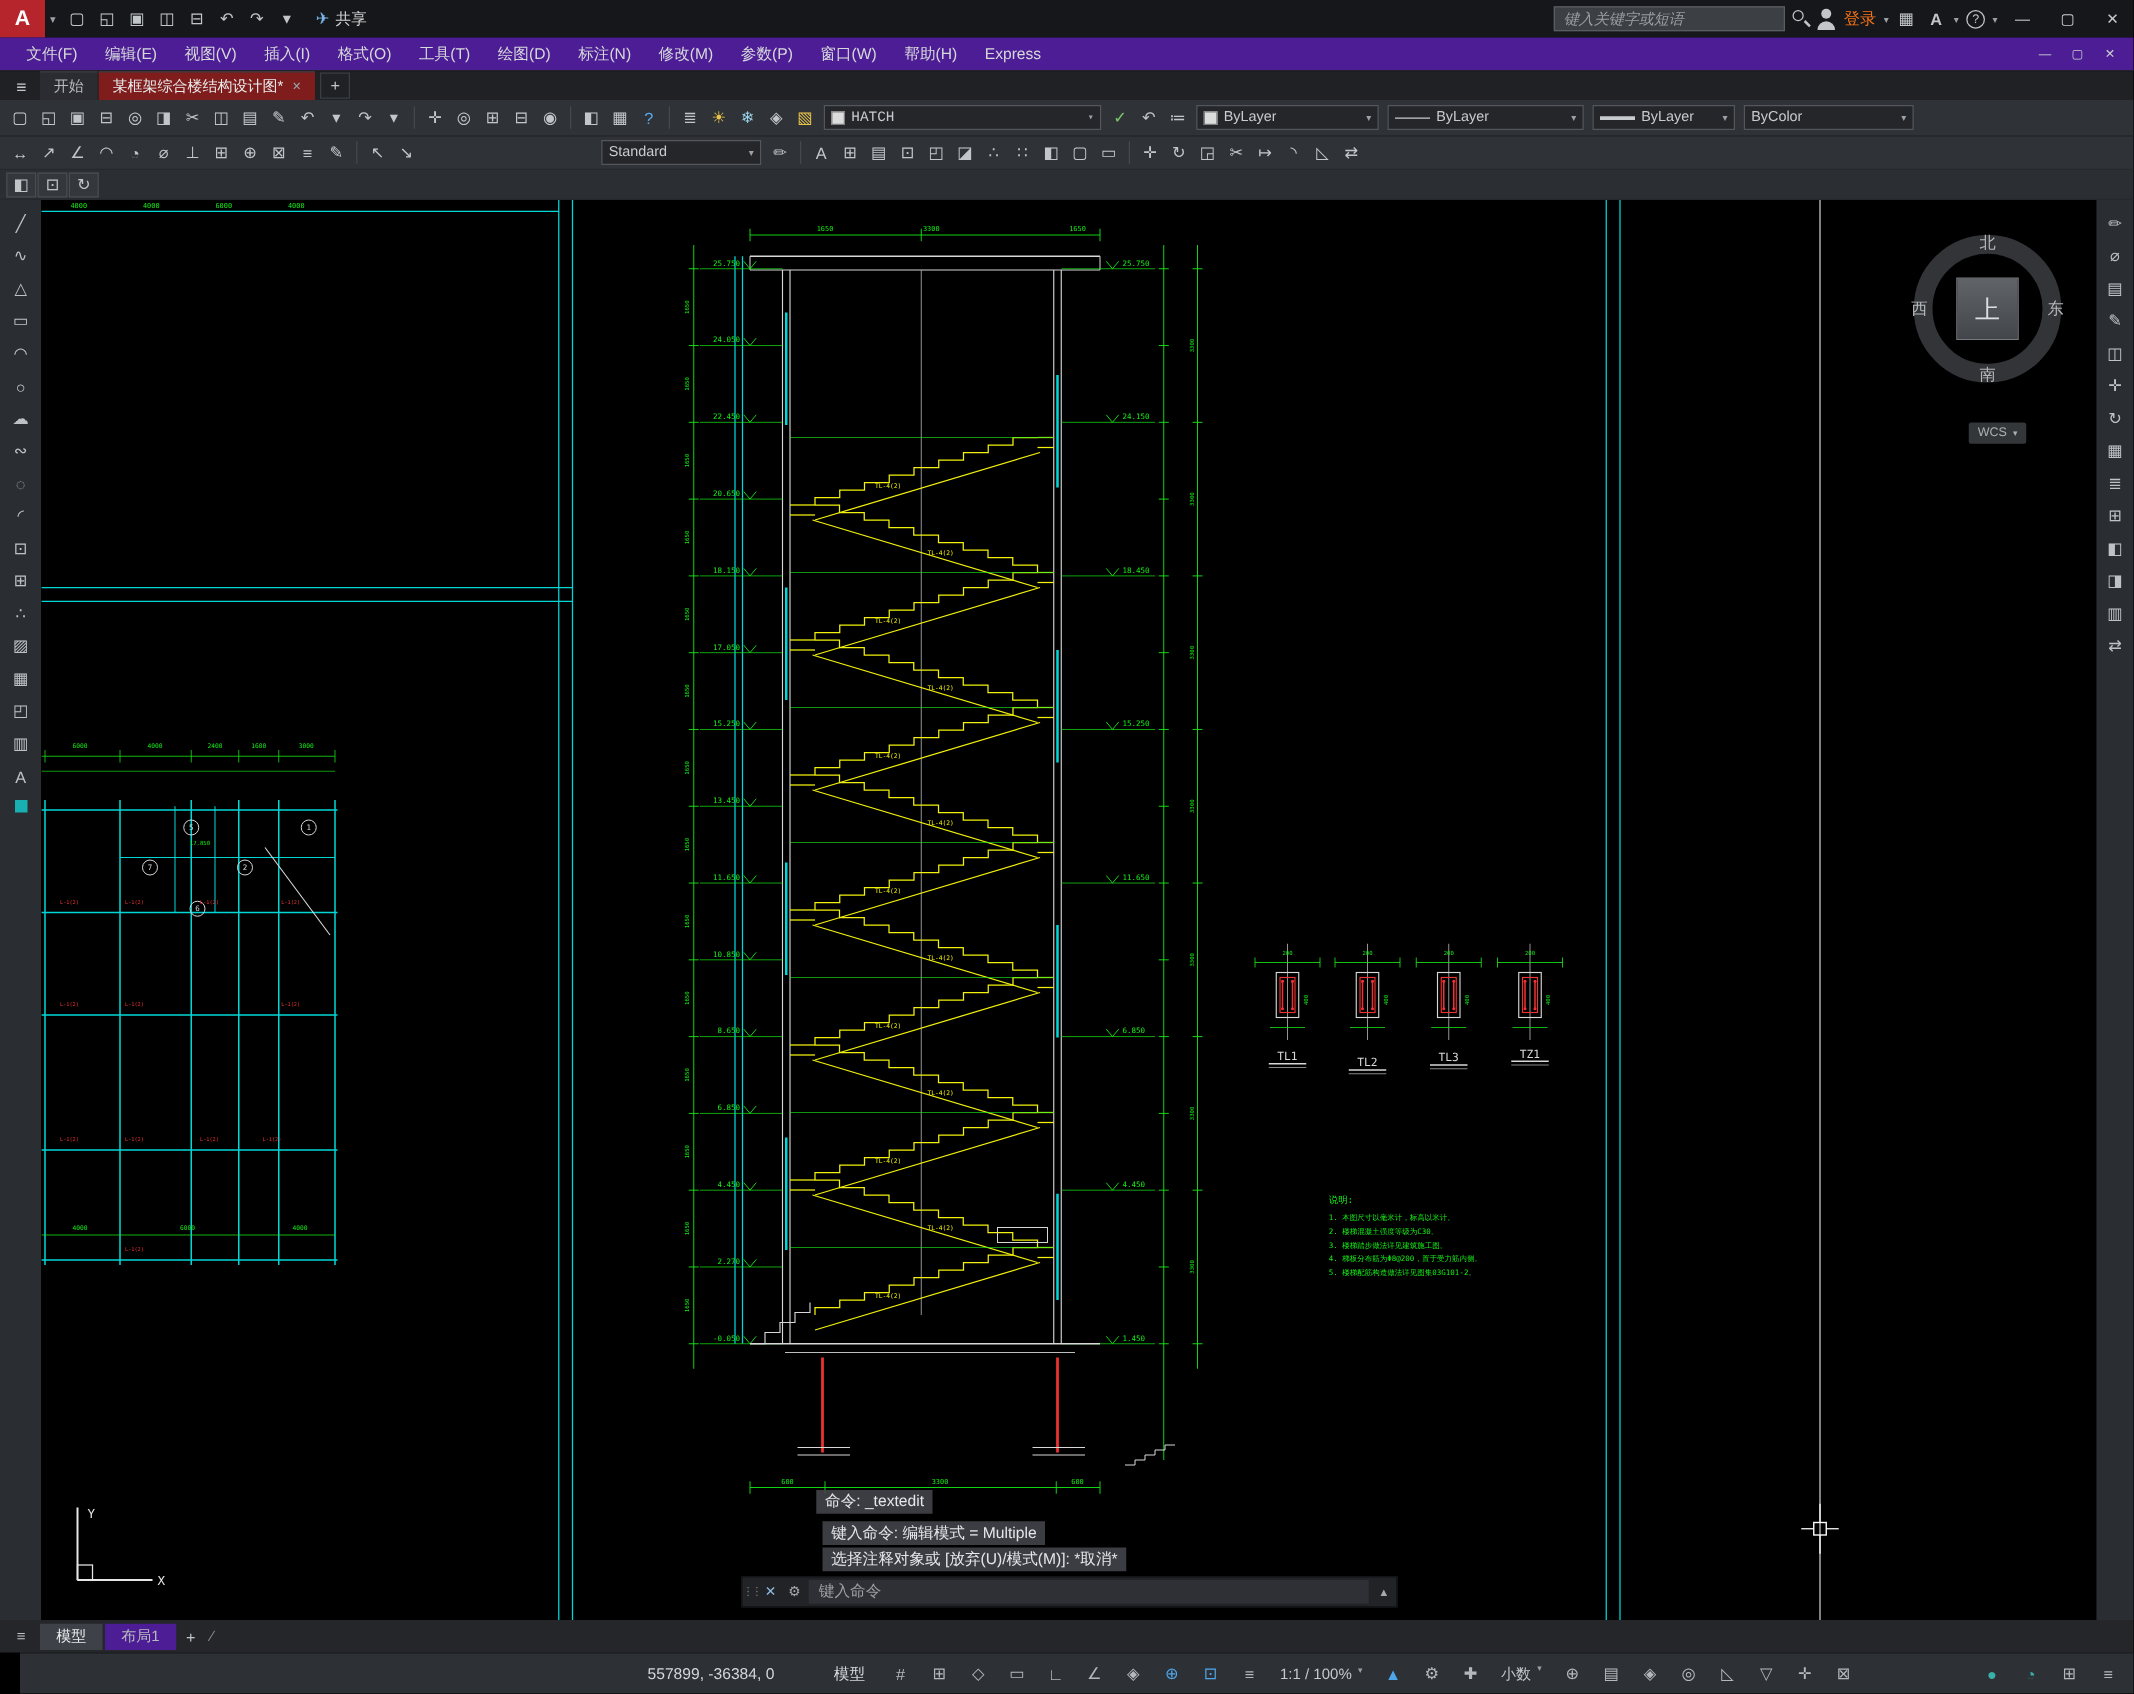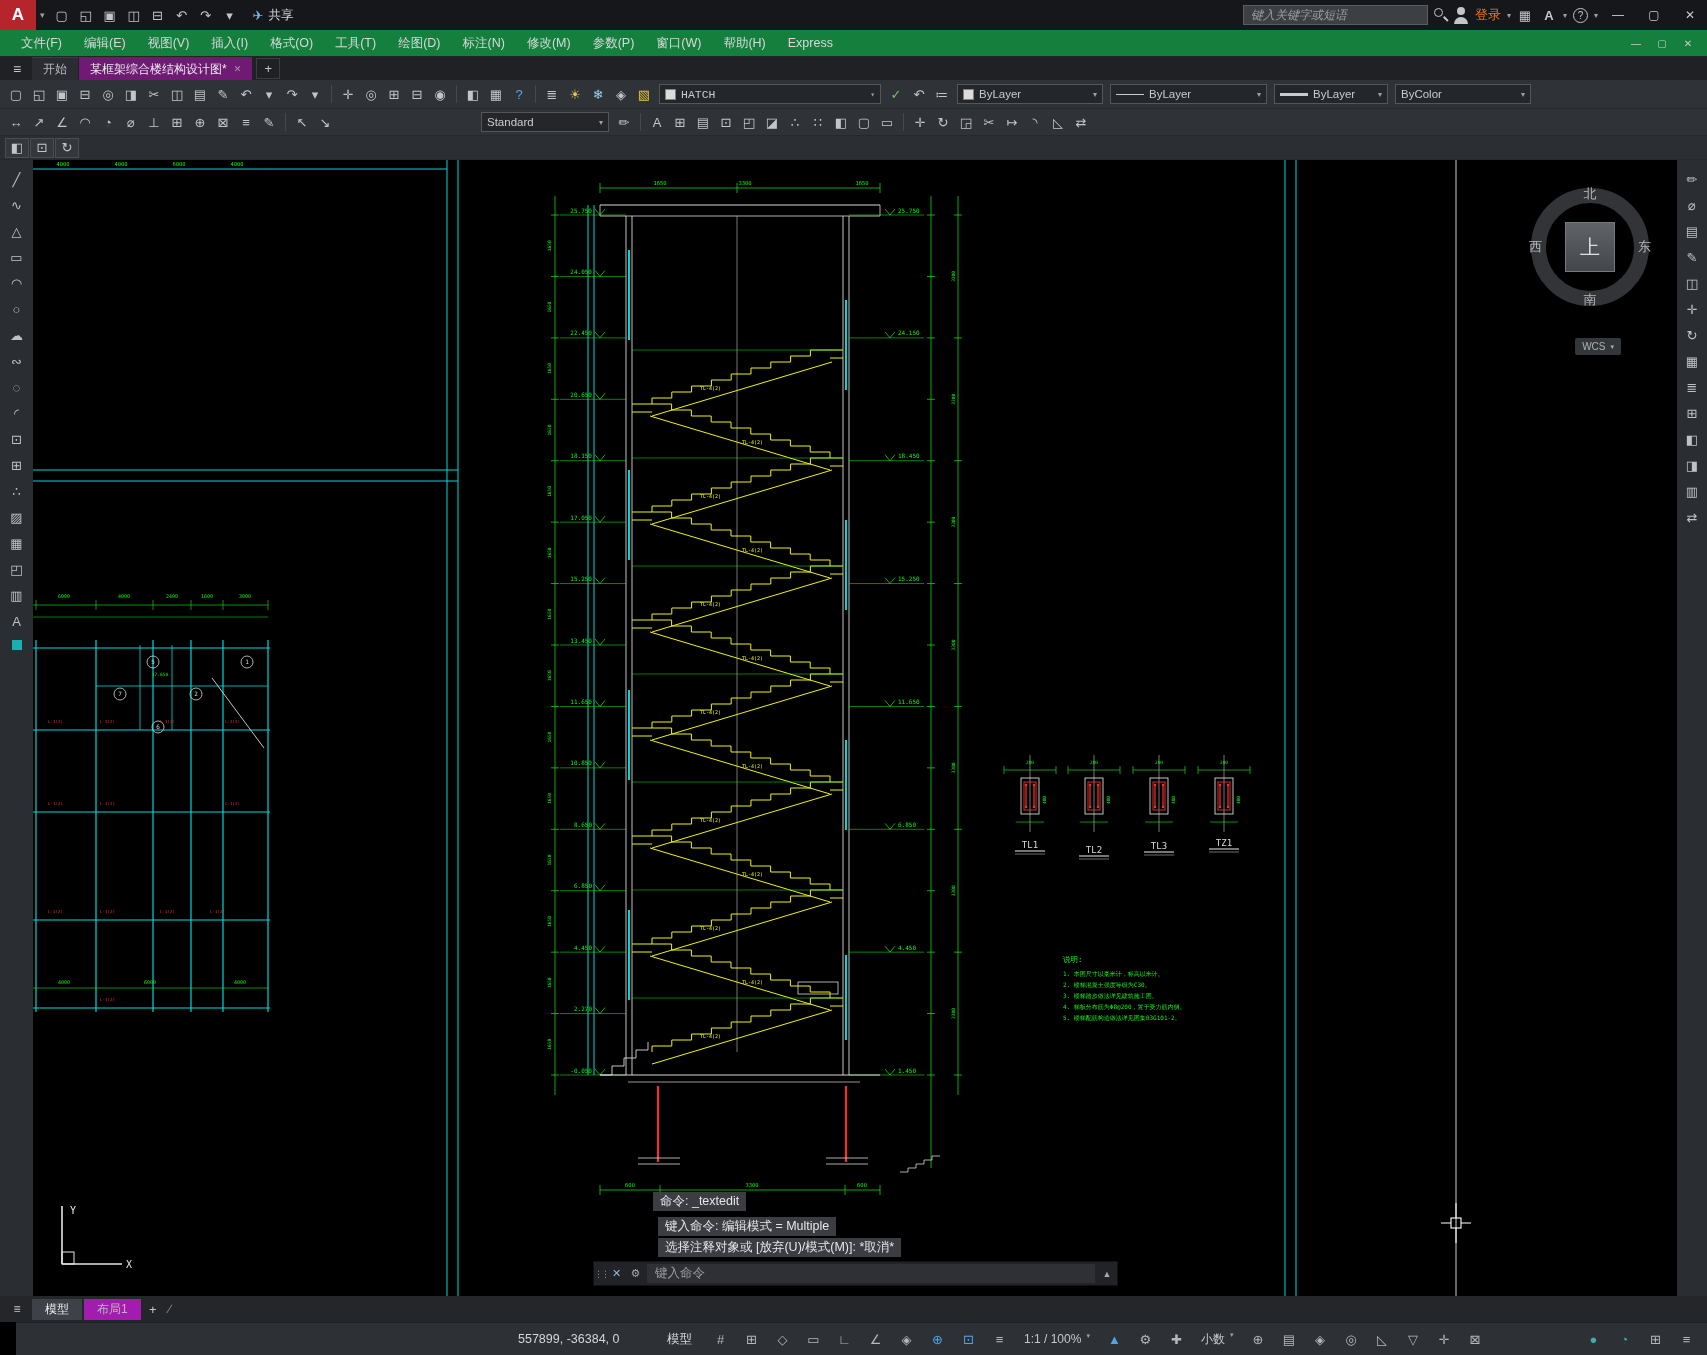--- a/index.html
+++ b/index.html
@@ -29,32 +29,32 @@
   .p-b{position:absolute;left:2px;top:12px;width:14px;height:7px;border-radius:7px 7px 0 0;background:#c3c6c9;}
   .login{font-size:13px;padding:0 3px;color:#f97316;}
   .t-caret{font-size:8px;color:#9aa0a5;padding:0 1px;}
   .t-ic{width:22px;height:22px;display:inline-flex;align-items:center;justify-content:center;font-size:13px;color:#c3c6c9;}
   .adsk{font-weight:700;}
   .help-round{border:1.5px solid #c3c6c9;border-radius:50%;width:15px;height:15px;font-size:10px;margin:0 3px;
               display:inline-flex;align-items:center;justify-content:center;color:#c3c6c9;}
   .win-btn{width:34px;height:30px;display:inline-flex;align-items:center;justify-content:center;font-size:12px;color:#c9cccf;}
 
   
-  .menubar{position:absolute;top:30px;left:0;right:0;height:27px;background:#15803d;display:flex;align-items:center;
+  .menubar{position:absolute;top:30px;left:0;right:0;height:27px;background:#4c1d95;display:flex;align-items:center;
            padding-left:10px;border-bottom:1px solid #222428;}
   .menu-item{padding:0 11px;font-size:12.5px;color:#d6d8da;height:100%;display:flex;align-items:center;}
   .mb-right{margin-left:auto;display:flex;margin-right:6px;}
   .mwin{width:26px;height:22px;display:flex;align-items:center;justify-content:center;font-size:10px;color:#c9cccf;}
 
   
   .doctabs{position:absolute;top:57px;left:0;right:0;height:23px;background:#1f2125;display:flex;align-items:flex-end;padding-left:2px;}
   .ham{width:30px;height:23px;display:flex;align-items:center;justify-content:center;color:#c3c6c9;font-size:14px;}
   .dtab{height:23px;display:flex;align-items:center;gap:7px;padding:0 11px;font-size:12px;background:#2a2c31;color:#b6b9bd;
         margin-right:1px;border-top:1px solid #3a3d42;white-space:nowrap;}
-  .dtab.active{background:#701a75;color:#e8eaec;}
+  .dtab.active{background:#7f1d1d;color:#e8eaec;}
   .tab-x{font-size:9px;color:#9aa0a5;}
   .dtab-plus{width:24px;height:21px;display:flex;align-items:center;justify-content:center;color:#c3c6c9;
              border:1px solid #3a3d42;margin-left:3px;font-size:13px;margin-bottom:1px;}
 
   
   .toolrow{position:absolute;left:0;right:0;background:#2f3237;display:flex;align-items:center;padding:0 5px;gap:1px;
            border-bottom:1px solid #26282c;}
   .r1{top:80px;height:29px;}
   .r2{top:109px;height:27px;}
   .r3{top:136px;height:24px;background:#2b2e32;}
@@ -106,21 +106,21 @@
   .ci-x{width:19px;text-align:center;color:#8fb8dc;font-size:11px;}
   .ci-wrench{width:19px;text-align:center;color:#a6a9ad;font-size:11px;}
   .ci-field{flex:1;height:19px;margin:0 2px;background:#2e3035;display:flex;align-items:center;padding:0 8px;
             font-size:12.5px;color:#9b9ea2;}
   .ci-up{width:20px;text-align:center;color:#a6a9ad;font-size:9px;}
 
   
   .layouttabs{position:absolute;left:0;right:0;bottom:33px;height:26px;background:#24262a;display:flex;align-items:center;
               padding-left:4px;gap:2px;}
   .ham.small{width:26px;height:26px;font-size:12px;}
-  .ltab{height:21px;display:flex;align-items:center;padding:0 13px;font-size:12px;background:#a21caf;color:#b6b9bd;}
+  .ltab{height:21px;display:flex;align-items:center;padding:0 13px;font-size:12px;background:#4c1d95;color:#b6b9bd;}
   .ltab.active{background:#3e4248;color:#e8eaec;}
   .lplus{width:20px;height:20px;display:flex;align-items:center;justify-content:center;color:#c3c6c9;font-size:13px;}
   .lslash{color:#8a8d91;font-size:12px;padding:0 4px;}
   .statusbar{position:absolute;left:16px;right:0;bottom:0;height:33px;background:#2d3035;display:flex;align-items:center;
              font-size:12px;color:#c6c9cc;border-top:1px solid #1e2023;gap:2px;padding-right:6px;}
   .sb-spacer{width:500px;flex:none;}
   .sb-coords{min-width:135px;font-size:12.5px;color:#d4d6d8;flex:none;}
   .sb-model{padding:0 12px;font-size:12.5px;color:#d4d6d8;flex:none;}
   .sb-ic{width:29px;height:25px;display:inline-flex;align-items:center;justify-content:center;font-size:13px;color:#b4b7bb;flex:none;}
   .sb-chip{display:flex;align-items:flex-start;gap:5px;padding:0 8px;font-size:12px;color:#c6c9cc;flex:none;}

